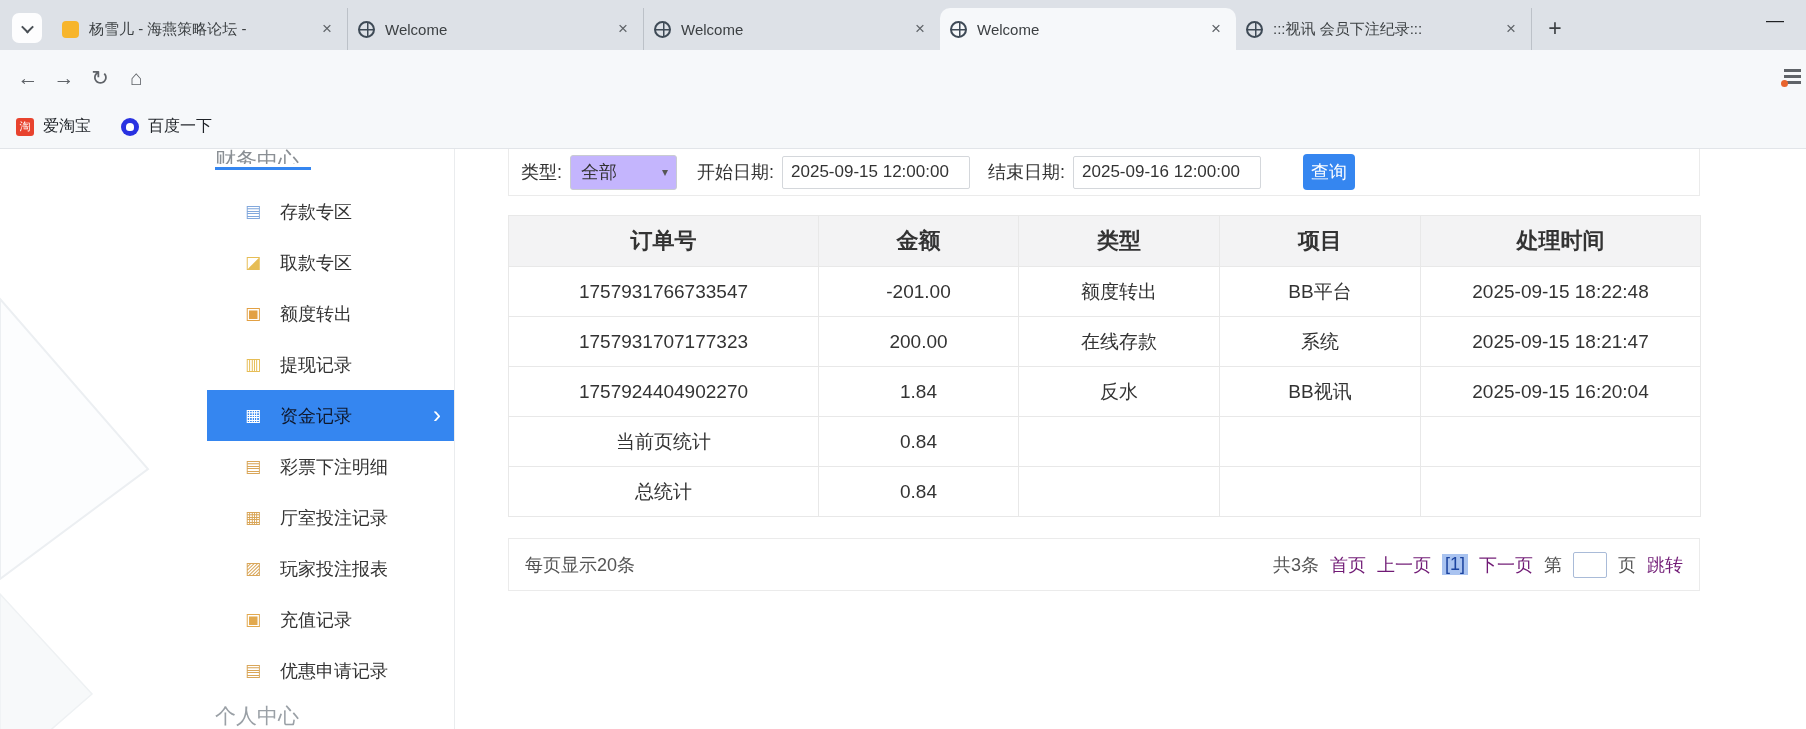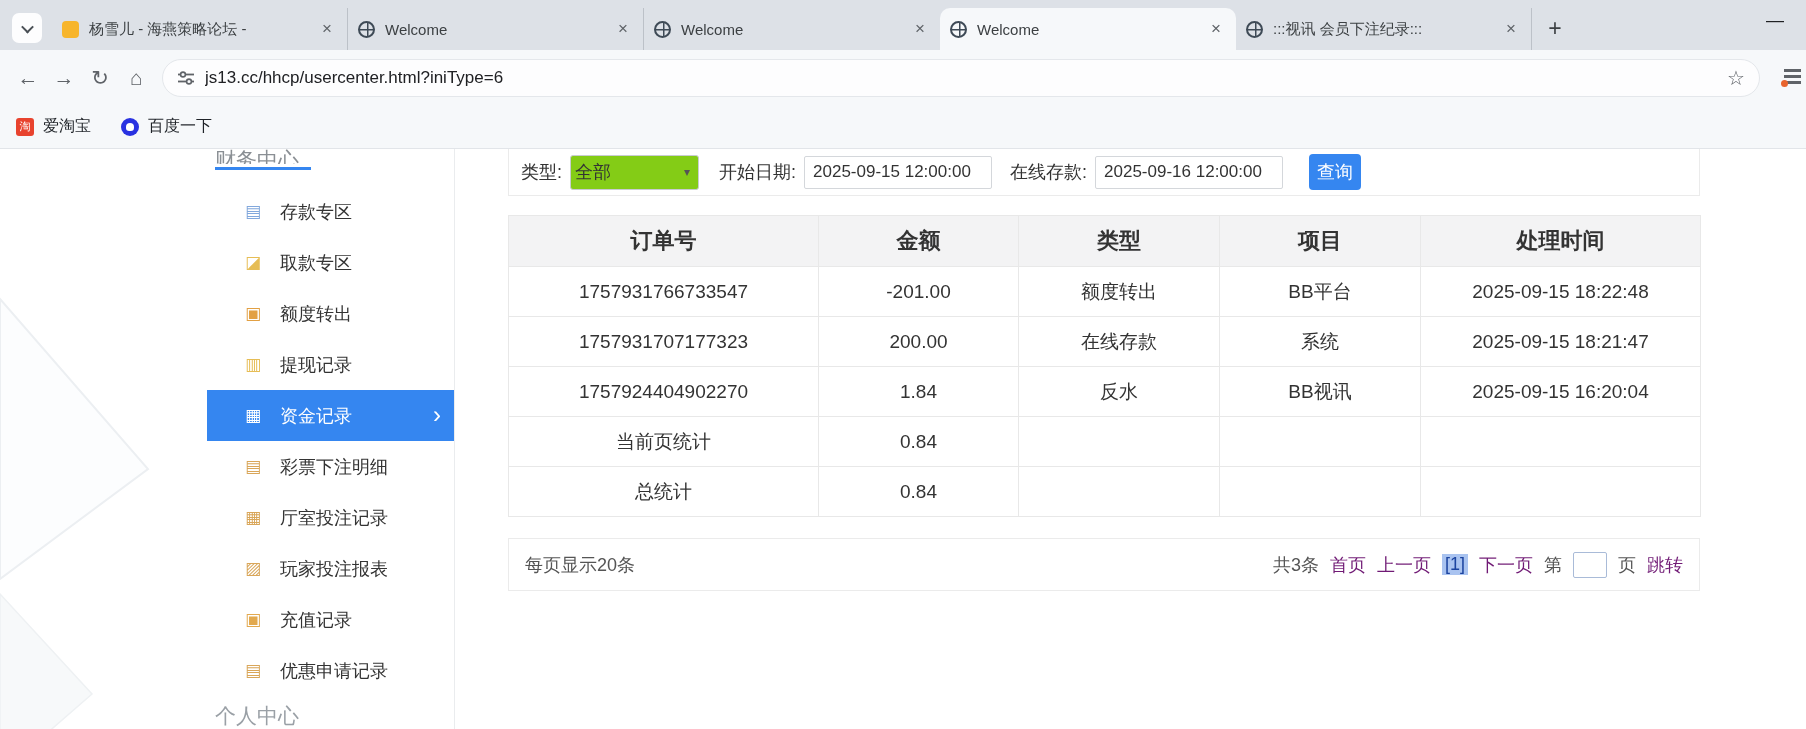--- a/index.html
+++ b/index.html
@@ -57,37 +57,37 @@
   .sidebar { position:absolute; left:207px; top:0; width:248px; height:580px; border-right:1px solid #eaecee; background:#fff; }
   .side-header { padding-left:8px; }
   .side-title { display:block; font-size:21px; color:#8a8f94; line-height:22px; height:15px; overflow:hidden; }
   .side-title span { display:inline-block; margin-top:-7px; }
   .side-underline { width:96px; height:3px; background:#3586f0; margin-top:3px; }
   .side-menu { margin-top:16px; }
   .side-item { height:51px; display:flex; align-items:center; padding-left:38px; position:relative; cursor:pointer; }
   .side-icon { width:22px; font-size:17px; margin-right:13px; flex:none; }
   .side-label { font-size:18px; color:#333; }
   .side-item.active { background:#3586f0; }
-  .side-item.active .side-label { color:#ffffff; }
+  .side-item.active .side-label { color:#0f172a; }
   .side-item.active .side-icon { color:#fff !important; }
   .side-chevron { position:absolute; right:13px; top:50%; transform:translateY(-54%); color:#fff; font-size:24px; }
   .side-footer { position:absolute; left:8px; top:553px; font-size:21px; color:#9aa0a6; }
 
   .main { position:absolute; left:508px; top:0; width:1192px; }
   .filter-panel { width:100%; height:47px; border:1px solid #ebebeb; border-top:none;
                   display:flex; align-items:center; padding-left:12px; font-size:18px; color:#333; background:#fff; }
   .f-label { margin-right:8px; white-space:nowrap; }
   .select-wrap { position:relative; margin-right:20px; }
-  .type-select { appearance:none; -webkit-appearance:none; width:129px; height:35px; border:1px solid #c9ccd1;
-                 border-radius:3px; background:#84cc16; font-size:18px; padding:0 26px 0 4px; color:#333; }
+  .type-select { appearance:none; -webkit-appearance:none; width:107px; height:35px; border:1px solid #c9ccd1;
+                 border-radius:3px; background:#c4b5fd; font-size:18px; padding:0 26px 0 10px; color:#333; }
   .select-arrow { position:absolute; right:9px; top:50%; transform:translateY(-50%); font-size:12px; color:#555; pointer-events:none; }
   .date-input { width:188px; height:33px; border:1px solid #d4d7db; border-radius:2px; font-size:17px;
                 color:#333; padding:0 8px; margin-right:18px; font-family:inherit; }
   .search-btn { width:52px; height:36px; background:#3586f0; color:#fff; border:none; border-radius:4px;
-                font-size:18px; margin-left:8px; cursor:pointer; }
+                font-size:18px; margin-left:24px; cursor:pointer; }
 
   .data-table { width:100%; border-collapse:collapse; margin-top:19px; table-layout:fixed; }
   .data-table th { height:51px; background:#f3f3f4; border:1px solid #e8e8e8; font-size:22px; color:#333; font-weight:bold; text-align:center; }
   .data-table td { height:50px; border:1px solid #e8e8e8; font-size:19px; color:#333; text-align:center; }
 
   .pager { margin-top:21px; width:100%; height:53px; border:1px solid #ebebeb; background:#fff;
            display:flex; align-items:center; justify-content:space-between; padding:0 16px; font-size:18px; color:#555; }
   .pager-right { display:flex; align-items:center; gap:11px;margin-left:48px; }
   .pager-right a { color:#701a75; text-decoration:none; cursor:pointer; }
   .current-page { background:#a9c3f0; color:#1c44a0; padding:0 3px; cursor:pointer; }
@@ -129,30 +129,20 @@
     </div>
   <div class="newtab">+</div>
   <div class="win-min">—</div>
 </div>
 
 <div class="toolbar">
   <div class="nav-icon">←</div>
   <div class="nav-icon">→</div>
   <div class="nav-icon">↻</div>
   <div class="nav-icon">⌂</div>
-  <div class="omnibox">
-    <svg width="18" height="18" viewBox="0 0 18 18">
-      <line x1="1" y1="5.5" x2="17" y2="5.5" stroke="#5f6368" stroke-width="1.8"></line>
-      <line x1="1" y1="12.5" x2="17" y2="12.5" stroke="#5f6368" stroke-width="1.8"></line>
-      <circle cx="6" cy="5.5" r="2.4" fill="#f6f8fa" stroke="#5f6368" stroke-width="1.6"></circle>
-      <circle cx="12" cy="12.5" r="2.4" fill="#f6f8fa" stroke="#5f6368" stroke-width="1.6"></circle>
-    </svg>
-    <span class="url-text">js13.cc/hhcp/usercenter.html?iniType=6</span>
-    <span class="star">☆</span>
-  </div>
   <div class="panel-icon">
     <span class="bars"></span>
     <span class="dot"></span>
   </div>
 </div>
 
 <div class="bookmarks">
   <div style="display:flex;align-items:center;gap:30px;">
       <div class="bookmark">
         <span class="bm-icon bm0">淘</span>
@@ -228,21 +218,21 @@
     <div class="filter-panel">
       <span class="f-label">类型:</span>
       <span class="select-wrap">
         <select class="type-select">
           <option>全部</option>
         </select>
         <span class="select-arrow">▾</span>
       </span>
       <span class="f-label">开始日期:</span>
       <input class="date-input" value="2025-09-15 12:00:00" style="">
-      <span class="f-label">在线存款:</span>
+      <span class="f-label">结束日期:</span>
       <input class="date-input" value="2025-09-16 12:00:00" style="">
       <button class="search-btn">查询</button>
     </div>
 
     <table class="data-table">
       <colgroup>
           <col style="width:310px">
           <col style="width:200px">
           <col style="width:201px">
           <col style="width:201px">

